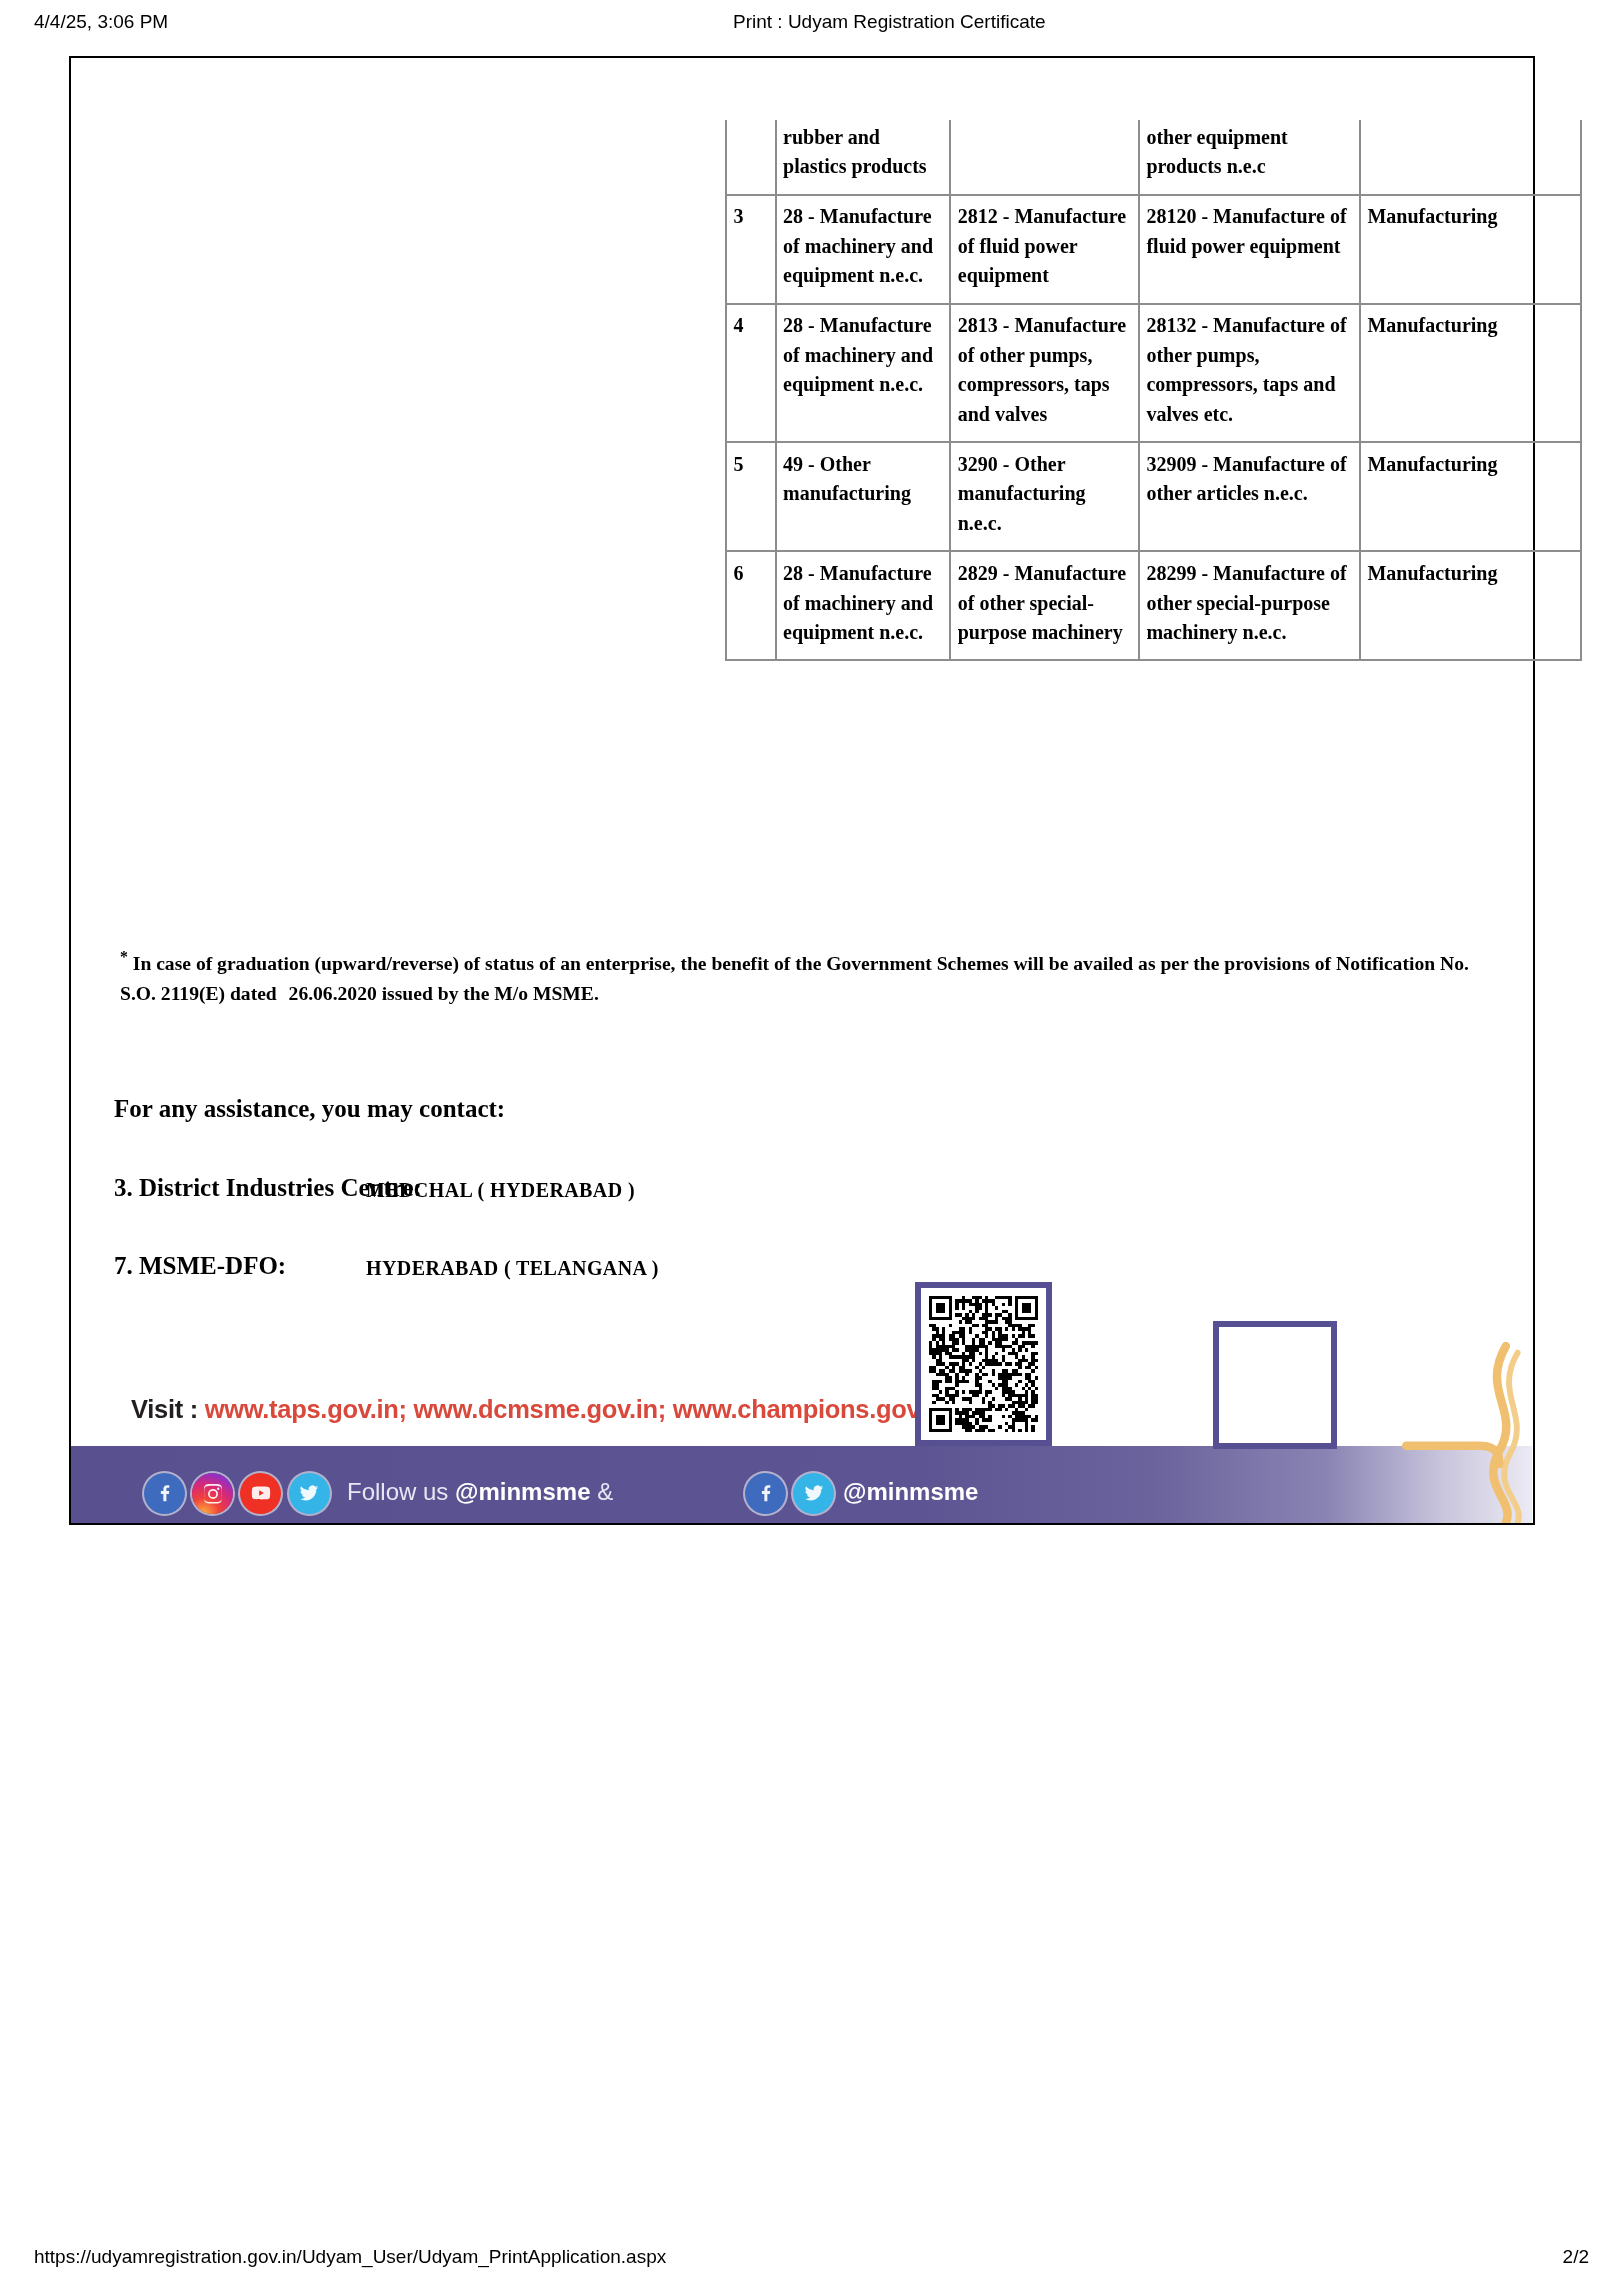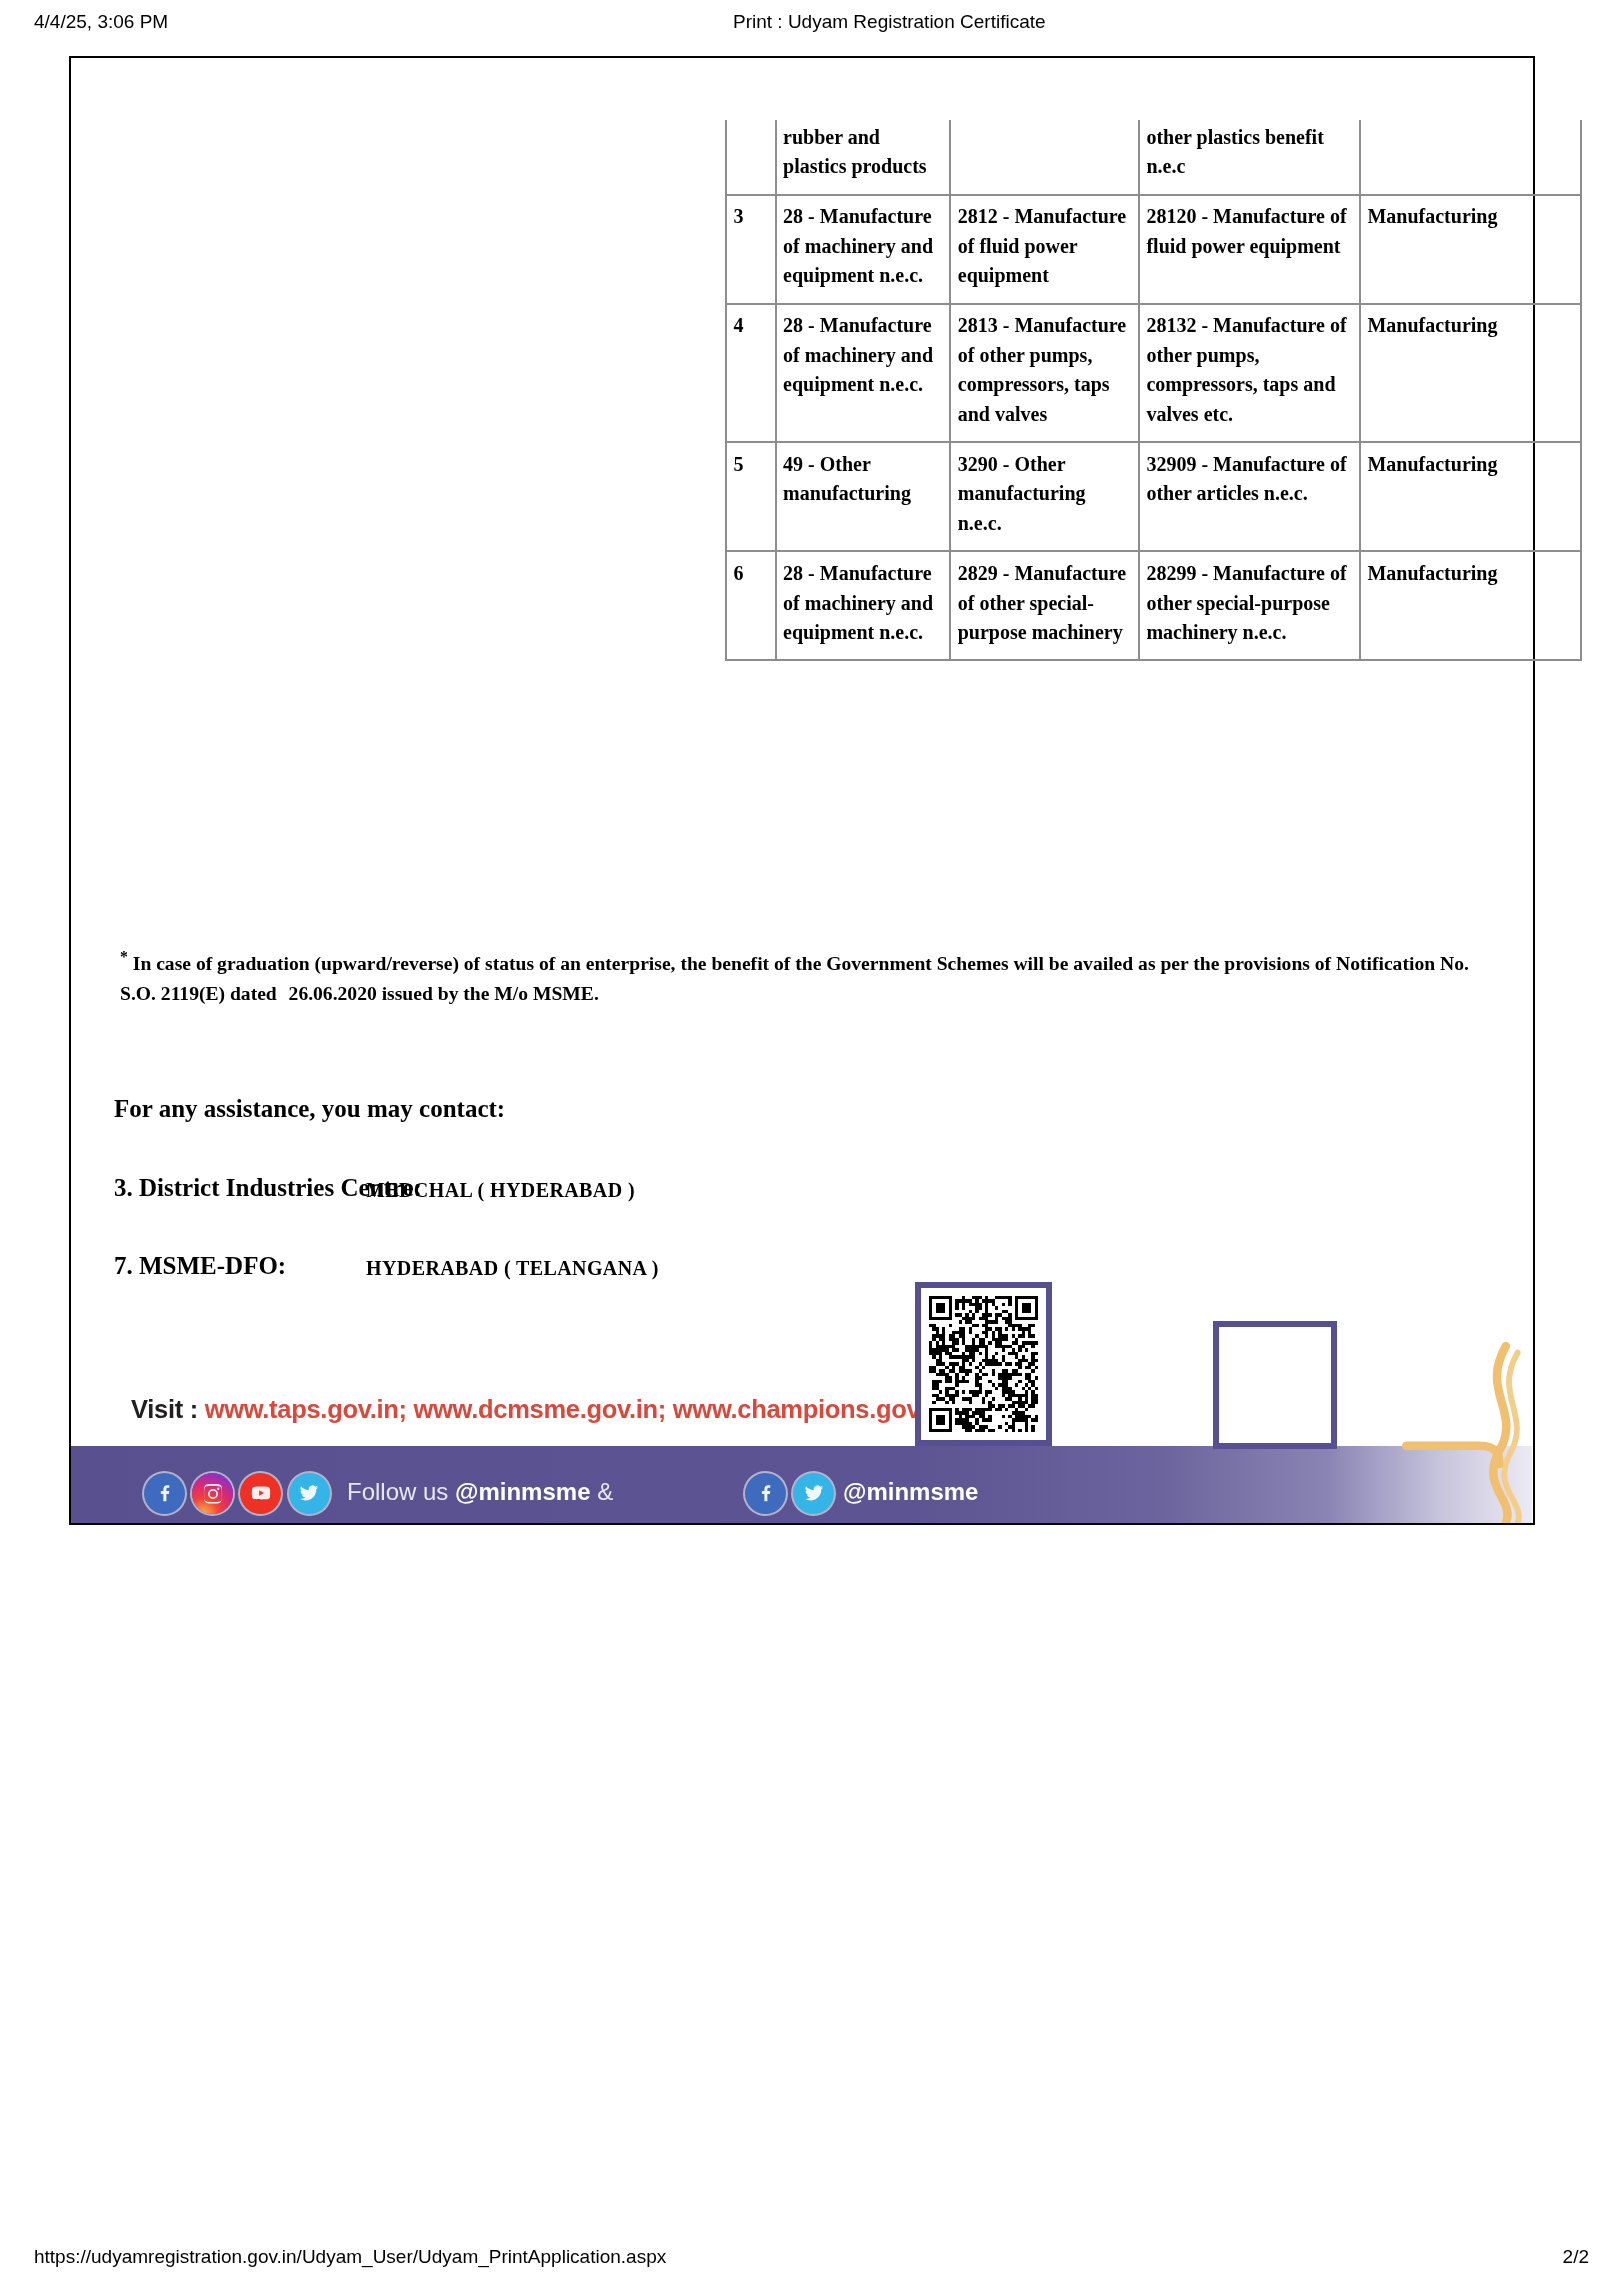--- a/index.html
+++ b/index.html
@@ -328,21 +328,21 @@
 </div>
 
 <div class="cert-frame">
 
   <table class="nic-table">
     <tbody>
       <tr class="partial">
         <td class="c-sn"></td>
         <td class="c-two">rubber and plastics products</td>
         <td class="c-four"></td>
-        <td class="c-five">other plastics benefit n.e.c</td>
+        <td class="c-five">other equipment products n.e.c</td>
         <td class="c-act"></td>
       </tr>
       <tr>
         <td class="c-sn">3</td>
         <td class="c-two">28 - Manufacture of machinery and equipment n.e.c.</td>
         <td class="c-four">2812 - Manufacture of fluid power equipment</td>
         <td class="c-five">28120 - Manufacture of fluid power equipment</td>
         <td class="c-act">Manufacturing</td>
       </tr>
       <tr>

